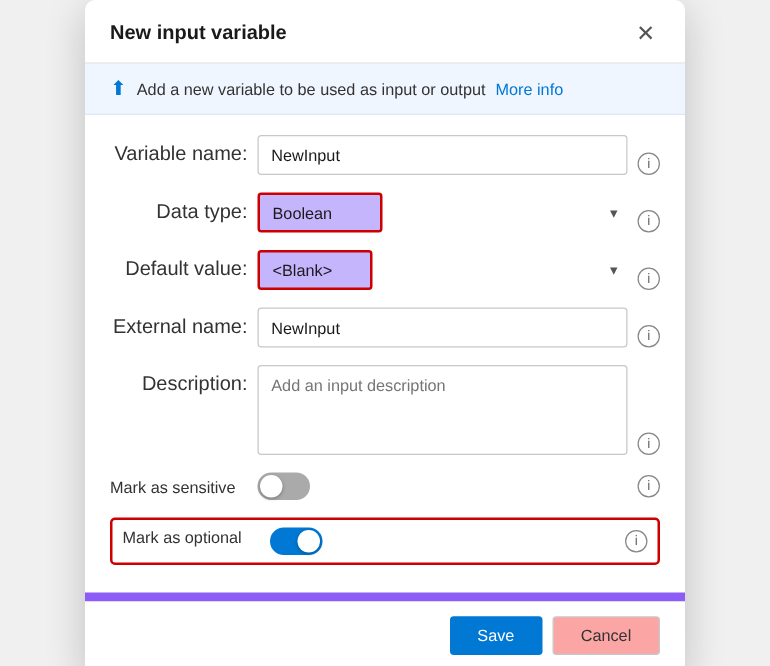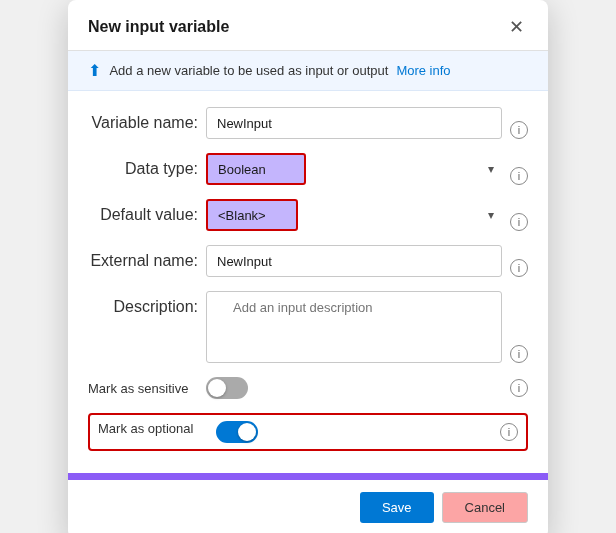--- a/index.html
+++ b/index.html
@@ -132,21 +132,21 @@
       font-size: 11px;
       color: #666;
       cursor: default;
       flex-shrink: 0;
     }
     .form-textarea {
       flex: 1;
       height: 72px;
       border: 1px solid #c8c8c8;
       border-radius: 3px;
-      padding: 8px 26px;
+      padding: 8px 10px;
       font-size: 13px;
       color: #999;
       resize: none;
       font-family: inherit;
       outline: none;
     }
     .toggle-row {
       display: flex;
       align-items: center;
       margin-bottom: 14px;

